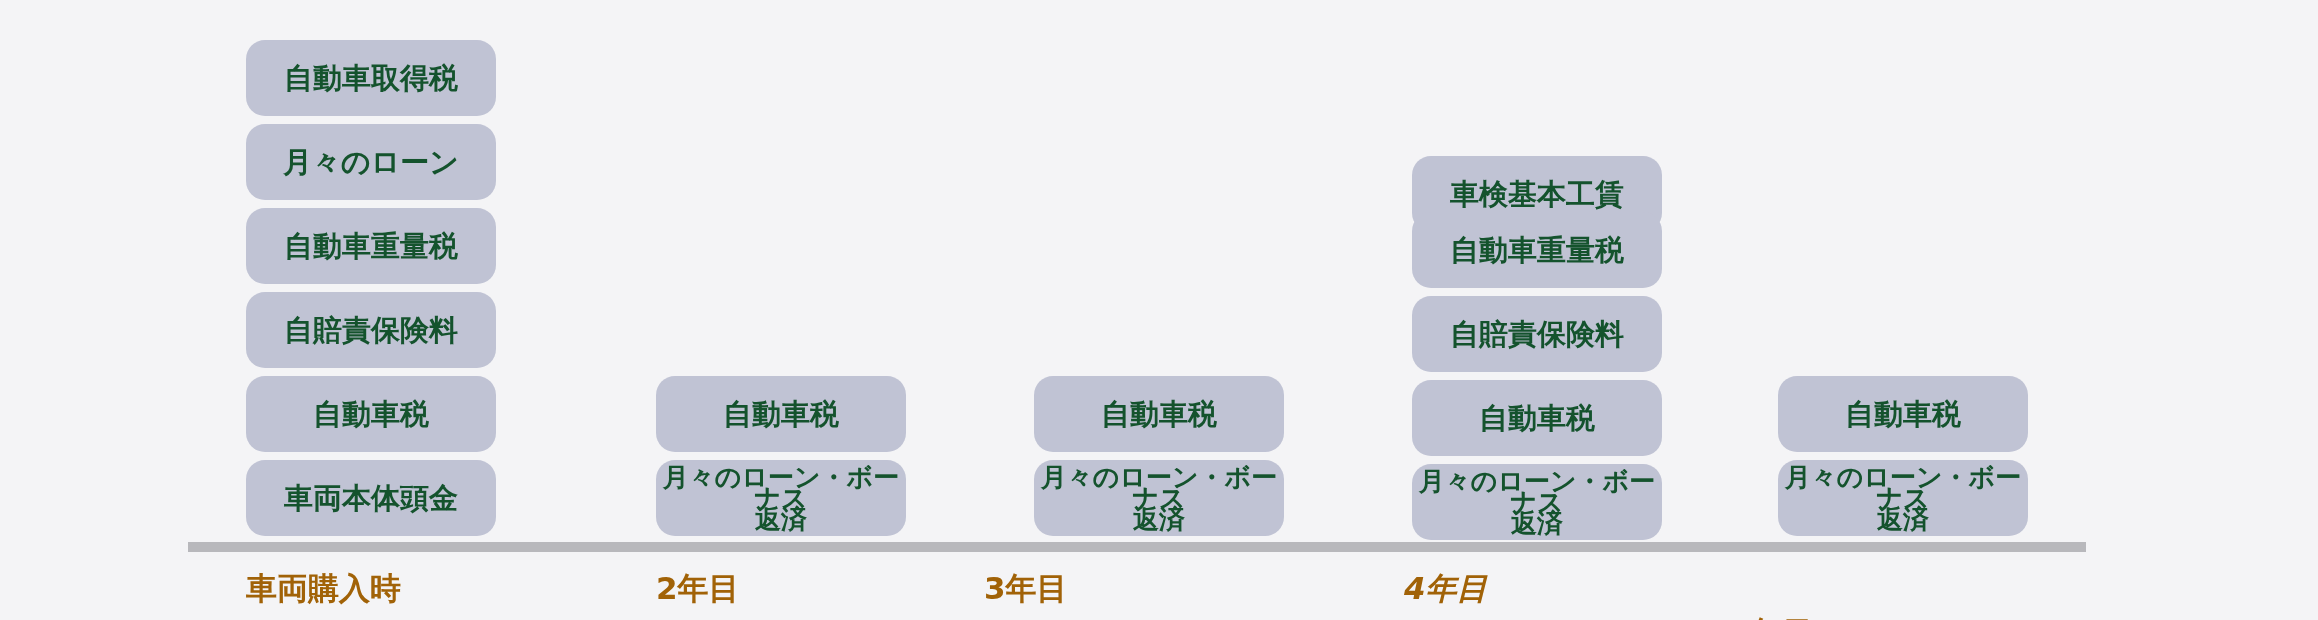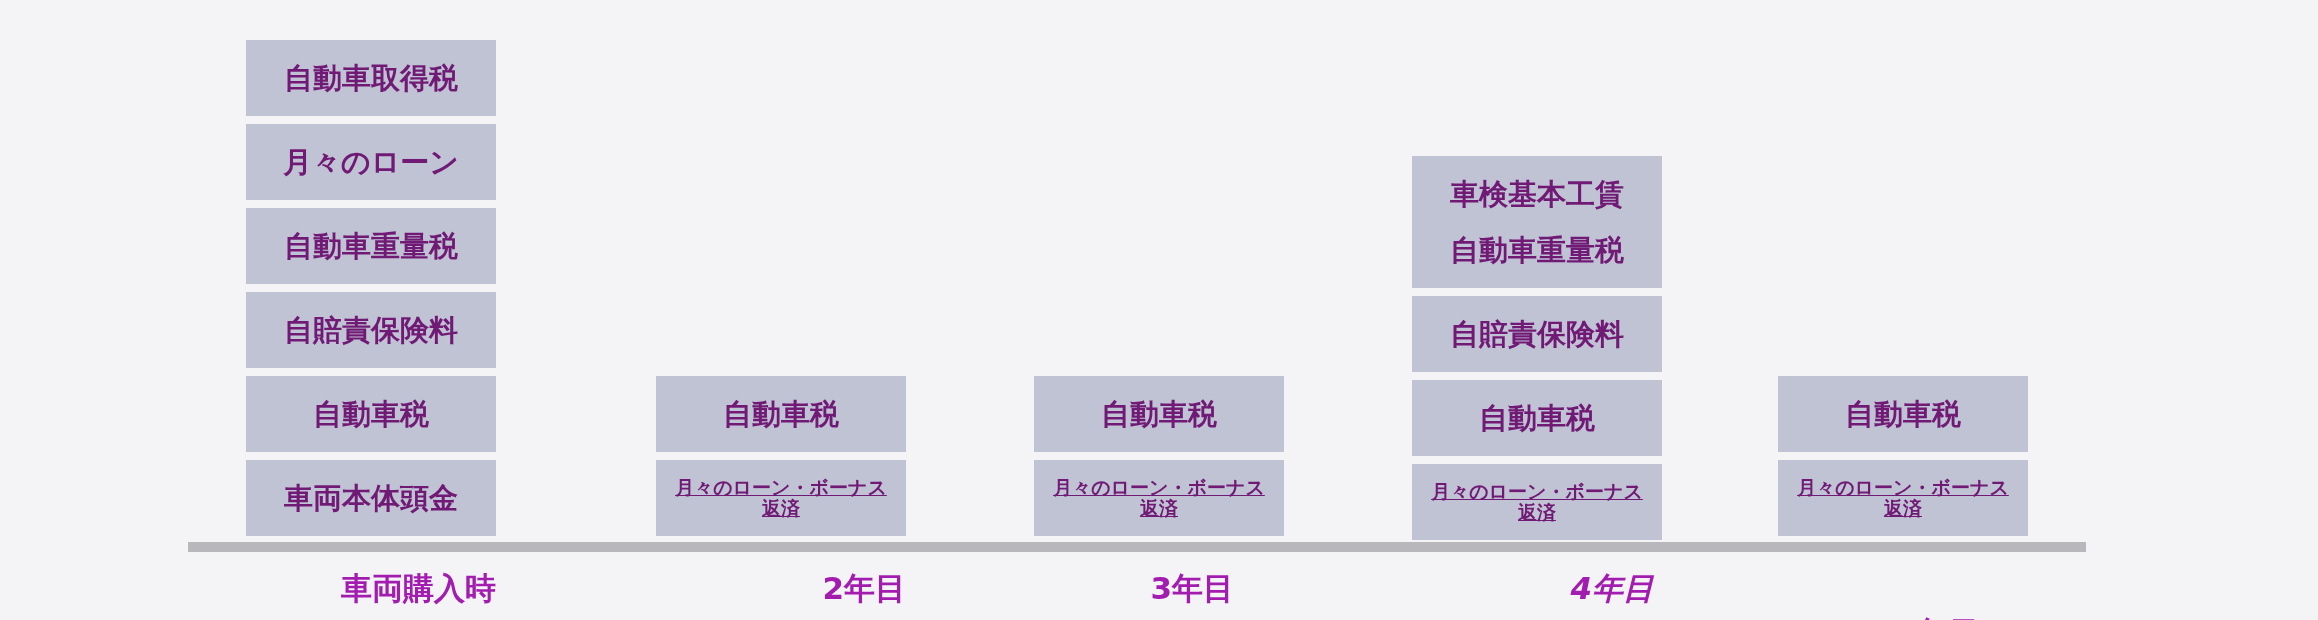--- a/index.html
+++ b/index.html
@@ -5,32 +5,33 @@
   html, body { margin: 0; padding: 0; }
   body {
     width: 2318px; height: 620px; position: relative; overflow: hidden;
     background: #f4f4f6;
     font-family: "DejaVu Sans", "Liberation Sans", sans-serif;
   }
   .box {
     position: absolute; width: 250px; height: 76px;
     background: #c0c3d4;
     display: flex; align-items: center; justify-content: center;
-    text-align: center; color: #701a75; font-weight: bold;
+    text-align: center; color: #14532d; font-weight: bold;
     box-sizing: border-box;
+    border-radius: 19px;
   }
   .box .lg { font-size: 29px; letter-spacing: 0px; line-height: 1; }
-  .box .sm { font-size: 19px; line-height: 21px; text-decoration: underline; }
+  .box .sm { font-size: 26px; line-height: 21px; }
   .baseline {
     position: absolute; left: 188px; top: 542px; width: 1898px; height: 10px;
     background: #b8b8bc;
   }
   .label {
-    position: absolute; top: 568px; width: 250px; text-align: right;
-    font-size: 31px; font-weight: bold; color: #a21caf; line-height: 40px;
+    position: absolute; top: 568px; width: 250px; text-align: left;
+    font-size: 31px; font-weight: bold; color: #a16207; line-height: 40px;
   }
 </style>
 </head>
 <body>
 
 <div>
   <div class="box" style="left:246px;top:40px;">
       <span class="lg">自動車取得税</span>
     </div>
   <div class="box" style="left:246px;top:124px;">

